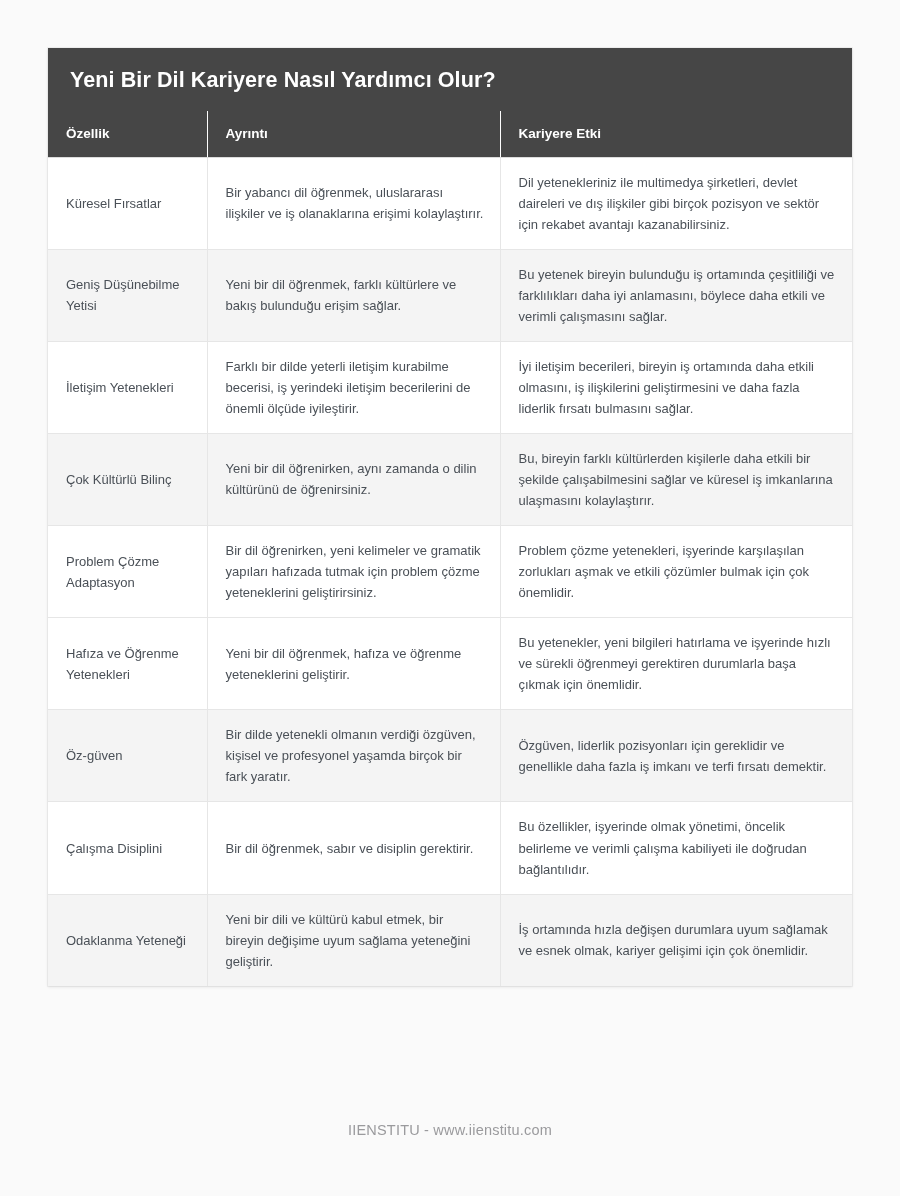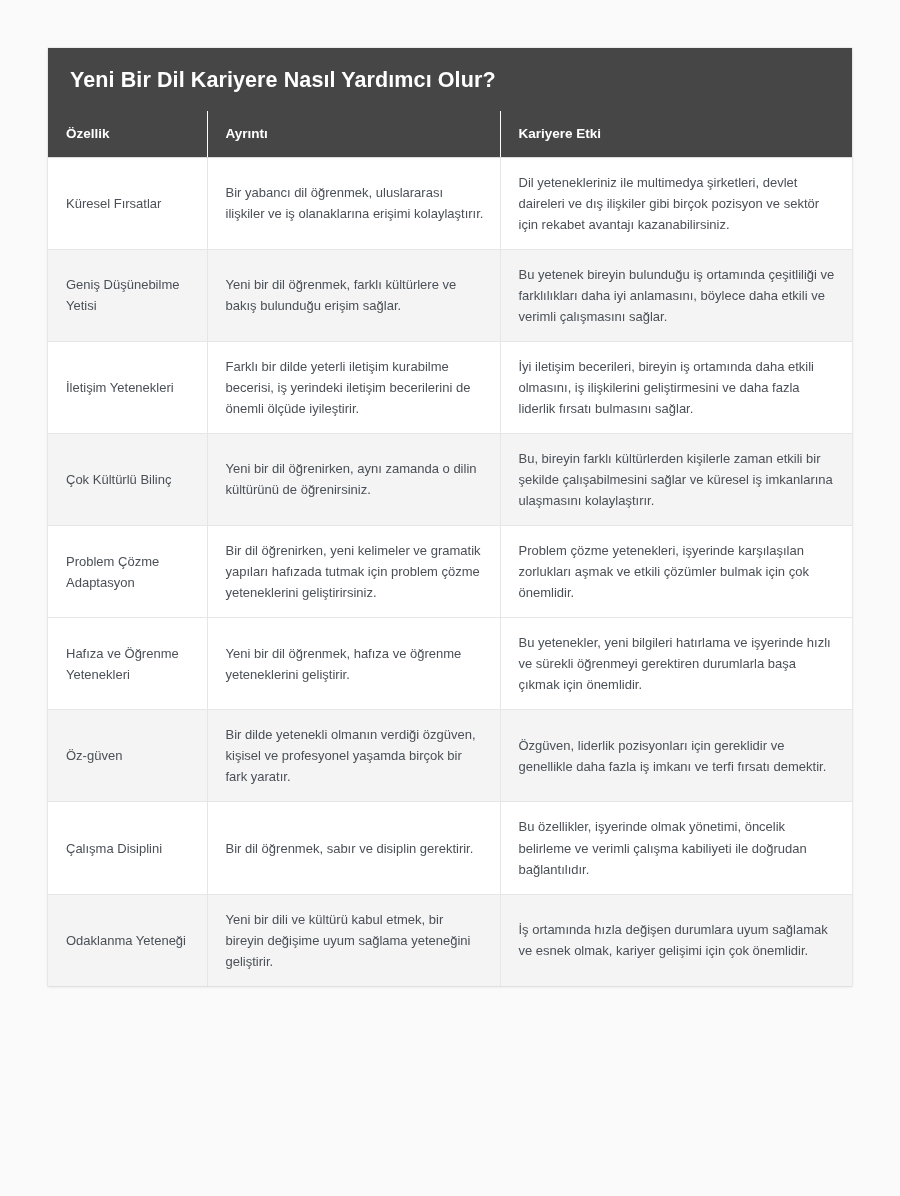--- a/index.html
+++ b/index.html
@@ -132,21 +132,21 @@
             <td>Bu yetenek bireyin bulunduğu iş ortamında çeşitliliği ve farklılıkları daha iyi anlamasını, böylece daha etkili ve verimli çalışmasını sağlar.</td>
           </tr>
           <tr class="odd">
             <td class="feature">İletişim Yetenekleri</td>
             <td>Farklı bir dilde yeterli iletişim kurabilme becerisi, iş yerindeki iletişim becerilerini de önemli ölçüde iyileştirir.</td>
             <td>İyi iletişim becerileri, bireyin iş ortamında daha etkili olmasını, iş ilişkilerini geliştirmesini ve daha fazla liderlik fırsatı bulmasını sağlar.</td>
           </tr>
           <tr class="even">
             <td class="feature">Çok Kültürlü Bilinç</td>
             <td>Yeni bir dil öğrenirken, aynı zamanda o dilin kültürünü de öğrenirsiniz.</td>
-            <td>Bu, bireyin farklı kültürlerden kişilerle zaman etkili bir şekilde çalışabilmesini sağlar ve küresel iş imkanlarına ulaşmasını kolaylaştırır.</td>
+            <td>Bu, bireyin farklı kültürlerden kişilerle daha etkili bir şekilde çalışabilmesini sağlar ve küresel iş imkanlarına ulaşmasını kolaylaştırır.</td>
           </tr>
           <tr class="odd">
             <td class="feature">Problem Çözme Adaptasyon</td>
             <td>Bir dil öğrenirken, yeni kelimeler ve gramatik yapıları hafızada tutmak için problem çözme yeteneklerini geliştirirsiniz.</td>
             <td>Problem çözme yetenekleri, işyerinde karşılaşılan zorlukları aşmak ve etkili çözümler bulmak için çok önemlidir.</td>
           </tr>
           <tr class="odd">
             <td class="feature">Hafıza ve Öğrenme Yetenekleri</td>
             <td>Yeni bir dil öğrenmek, hafıza ve öğrenme yeteneklerini geliştirir.</td>
             <td>Bu yetenekler, yeni bilgileri hatırlama ve işyerinde hızlı ve sürekli öğrenmeyi gerektiren durumlarla başa çıkmak için önemlidir.</td>
@@ -164,14 +164,15 @@
           <tr class="even">
             <td class="feature">Odaklanma Yeteneği</td>
             <td>Yeni bir dili ve kültürü kabul etmek, bir bireyin değişime uyum sağlama yeteneğini geliştirir.</td>
             <td>İş ortamında hızla değişen durumlara uyum sağlamak ve esnek olmak, kariyer gelişimi için çok önemlidir.</td>
           </tr>
         </tbody>
     </table>
 
   </div>
 
+  <div class="footer">IIENSTITU - www.iienstitu.com</div>
 
 </div>
 
 </body></html>

